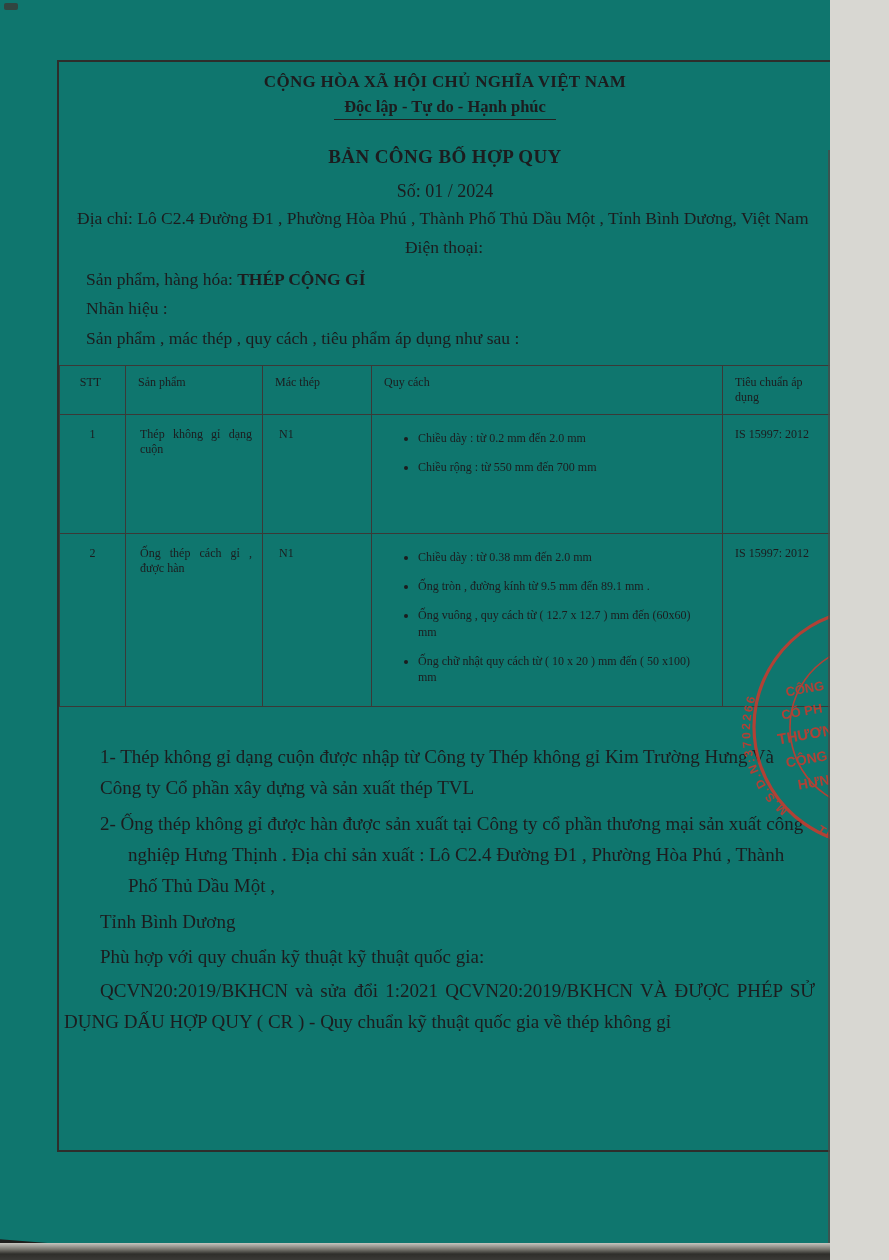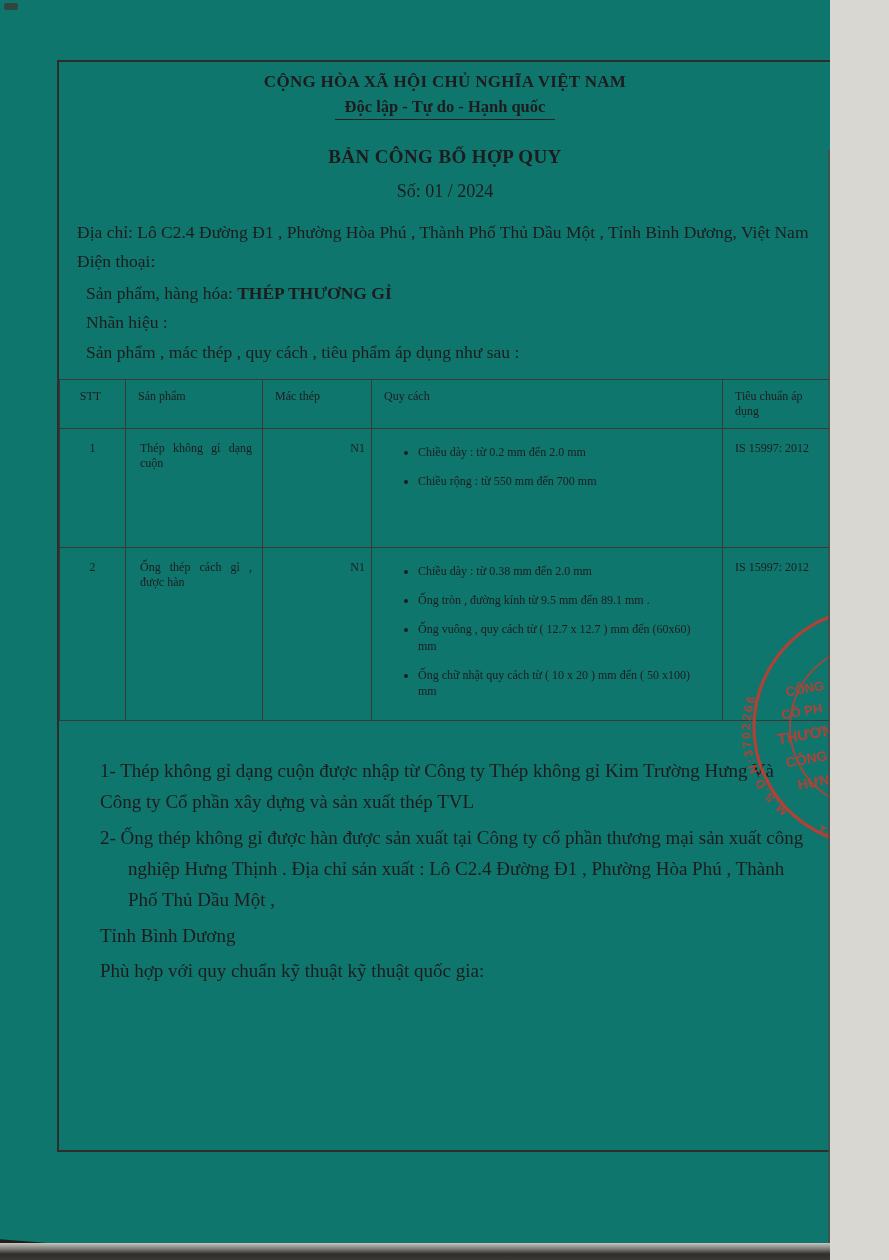--- a/index.html
+++ b/index.html
@@ -21,43 +21,43 @@
   .nat-title{font-weight:bold;font-size:17px;letter-spacing:.3px;}
   .nat-motto{margin-top:5px;}
   .nat-motto span{
     display:inline-block;font-weight:bold;font-size:16.5px;
     border-bottom:1.6px solid #222;padding:0 10px 2px 10px;
   }
   .doc-title{font-weight:bold;font-size:19px;margin-top:26px;letter-spacing:.4px;}
   .doc-number{font-size:18px;margin-top:13px;}
   .bodytext{font-size:17.5px;line-height:1.68;}
   .p-org{margin:14px 20px 0 18px;}
-  .p-addr{margin:16px 20px 0 18px;}
-  .p-phone{margin:0 20px 0 18px;}
+  .p-addr{margin:2px 20px 0 18px;}
+  .p-phone{margin:0 20px 0 18px;text-align:center;}
   .p-prod{margin:2px 20px 0 27px;}
   .p-brand{margin:0 20px 0 27px;}
   .p-intro{margin:0 20px 0 27px;}
   .prod-strong{font-weight:bold;}
 
   table.spec{
     width:100%;border-collapse:collapse;margin-top:12px;
     font-size:12px;
   }
   table.spec th,table.spec td{
     border:1.4px solid #3a3937;vertical-align:top;text-align:left;
     font-weight:normal;
   }
   table.spec th{padding:9px 8px 9px 12px;}
   table.spec th.col-0{text-align:center;padding-left:4px;width:53px;}
   table.spec th.col-1{width:116px;}
   table.spec th.col-2{width:88px;}
   table.spec th.col-3{width:330px;}
   table.spec td.stt{text-align:center;padding-top:12px;}
   table.spec td.sanpham{padding:12px 10px 10px 14px;text-align:justify;}
-  table.spec td.macthep{padding:12px 6px 6px 16px;text-align:right;}
+  table.spec td.macthep{padding:12px 6px 6px 16px;}
   table.spec td.quycach{padding:2px 8px 8px 0;}
   table.spec td.tieuchuan{padding:12px 6px 6px 12px;}
   table.spec tr.row-0 td{height:96px;}
   td.quycach ul{margin:0;padding:0 10px 0 46px;list-style:disc outside;}
   td.quycach li{margin:13px 0;line-height:1.35;}
 
   .notes{margin-top:34px;font-size:19px;line-height:1.65;}
   .note-1{margin:0 24px 4px 41px;}
   .note-2{margin:0 24px 0 0;padding-left:69px;text-indent:-28px;}
   .p-province{margin:4px 24px 0 41px;}
@@ -96,33 +96,33 @@
 </head>
 <body>
 
 <div class="page">
 
   <div class="frame">
 
     <div class="center nat-title">CỘNG HÒA XÃ HỘI CHỦ NGHĨA VIỆT NAM</div>
 
     <div class="center nat-motto">
-      <span>Độc lập - Tự do - Hạnh quốc</span>
+      <span>Độc lập - Tự do - Hạnh phúc</span>
     </div>
 
     <div class="center doc-title">BẢN CÔNG BỐ HỢP QUY</div>
 
     <div class="center doc-number">Số: 01 / 2024</div>
 
 
     <p class="bodytext p-addr">Địa chỉ: Lô C2.4 Đường Đ1 , Phường Hòa Phú , Thành Phố Thủ Dầu Một , Tỉnh Bình Dương, Việt Nam</p>
 
     <p class="bodytext p-phone">Điện thoại:</p>
 
-    <p class="bodytext p-prod"><span>Sản phẩm, hàng hóa: </span><span class="prod-strong">THÉP THƯƠNG GỈ</span></p>
+    <p class="bodytext p-prod"><span>Sản phẩm, hàng hóa: </span><span class="prod-strong">THÉP CỘNG GỈ</span></p>
 
     <p class="bodytext p-brand">Nhãn hiệu :</p>
 
     <p class="bodytext p-intro">Sản phẩm , mác thép , quy cách , tiêu phẩm áp dụng như sau :</p>
 
     <table class="spec">
       <thead>
         <tr>
             <th class="col-0">STT</th>
             <th class="col-1">Sản phẩm</th>
@@ -159,20 +159,21 @@
             <td class="tieuchuan">IS 15997: 2012</td>
           </tr>
         </tbody>
     </table>
 
     <div class="notes">
       <p class="note-1">1- Thép không gỉ dạng cuộn được nhập từ Công ty Thép không gỉ Kim Trường Hưng Và Công ty Cổ phần xây dựng và sản xuất thép TVL</p>
       <p class="note-2">2- Ống thép không gỉ được hàn được sản xuất tại Công ty cổ phần thương mại sản xuất công nghiệp Hưng Thịnh . Địa chỉ sản xuất : Lô C2.4 Đường Đ1 , Phường Hòa Phú , Thành Phố Thủ Dầu Một ,</p>
       <p class="p-province">Tỉnh Bình Dương</p>
       <p class="p-conform">Phù hợp với quy chuẩn kỹ thuật kỹ thuật quốc gia:</p>
+      <p class="p-regulation">QCVN20:2019/BKHCN và sửa đổi 1:2021 QCVN20:2019/BKHCN VÀ ĐƯỢC PHÉP SỬ DỤNG DẤU HỢP QUY ( CR ) -  Quy chuẩn kỹ thuật quốc gia về thép không gỉ</p>
     </div>
 
   </div>
 
   <svg class="stamp" viewBox="0 0 270 270" aria-hidden="true">
     <g transform="rotate(-10 135 135)">
       <circle cx="135" cy="135" r="118" fill="none" stroke="#c83a2e" stroke-width="3.2"></circle>
       <circle cx="135" cy="135" r="82" fill="none" stroke="#c83a2e" stroke-width="1.6"></circle>
       <defs>
         <path id="arcLeft" d="M 48 212 A 102 102 0 0 1 48 58"></path>

